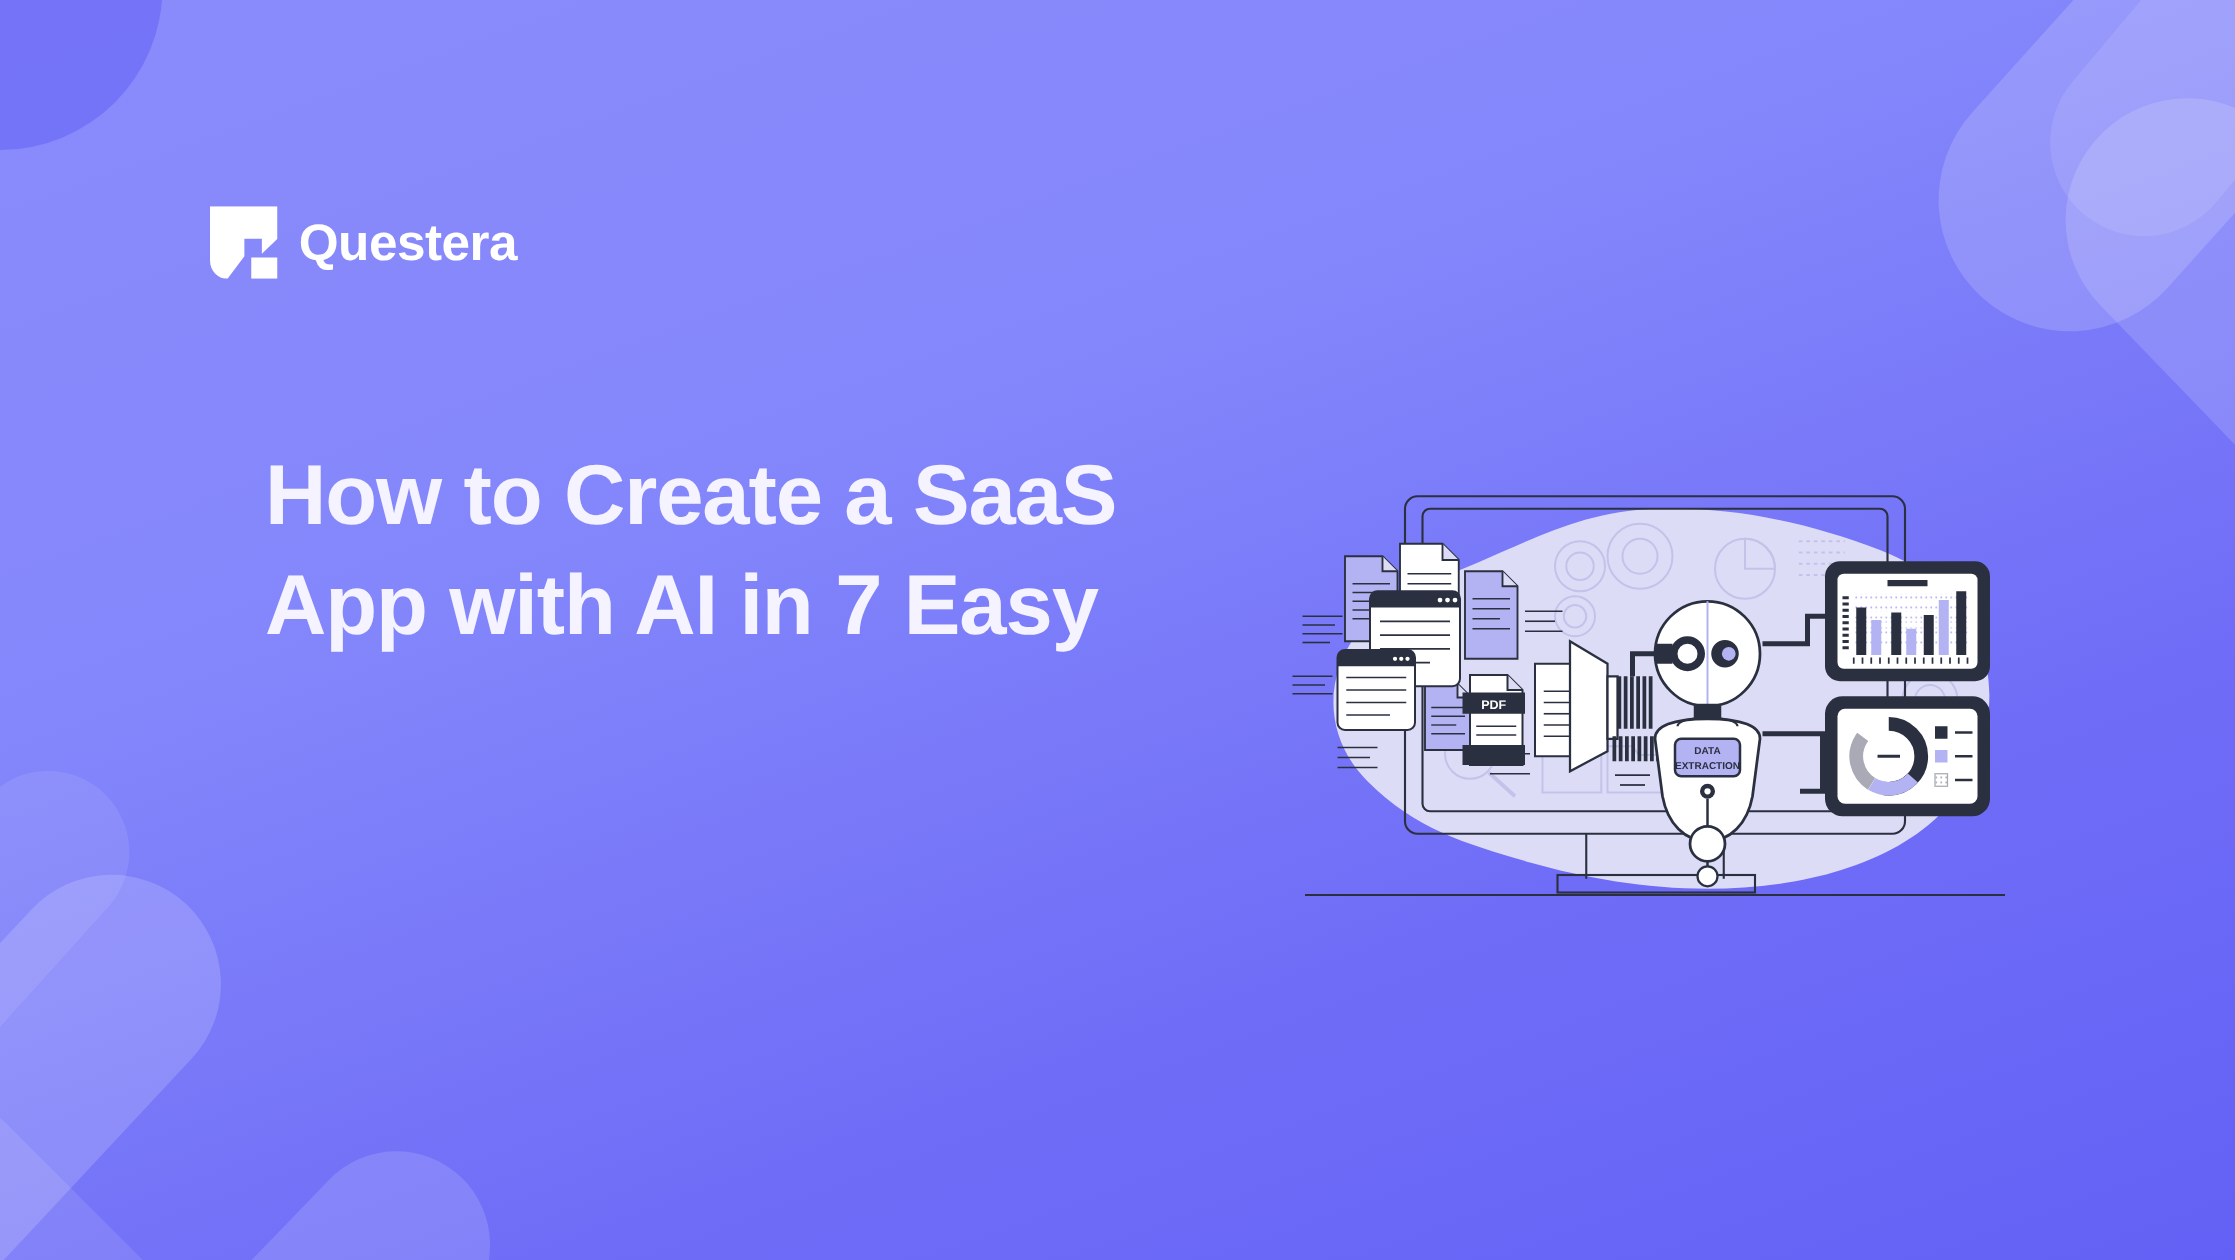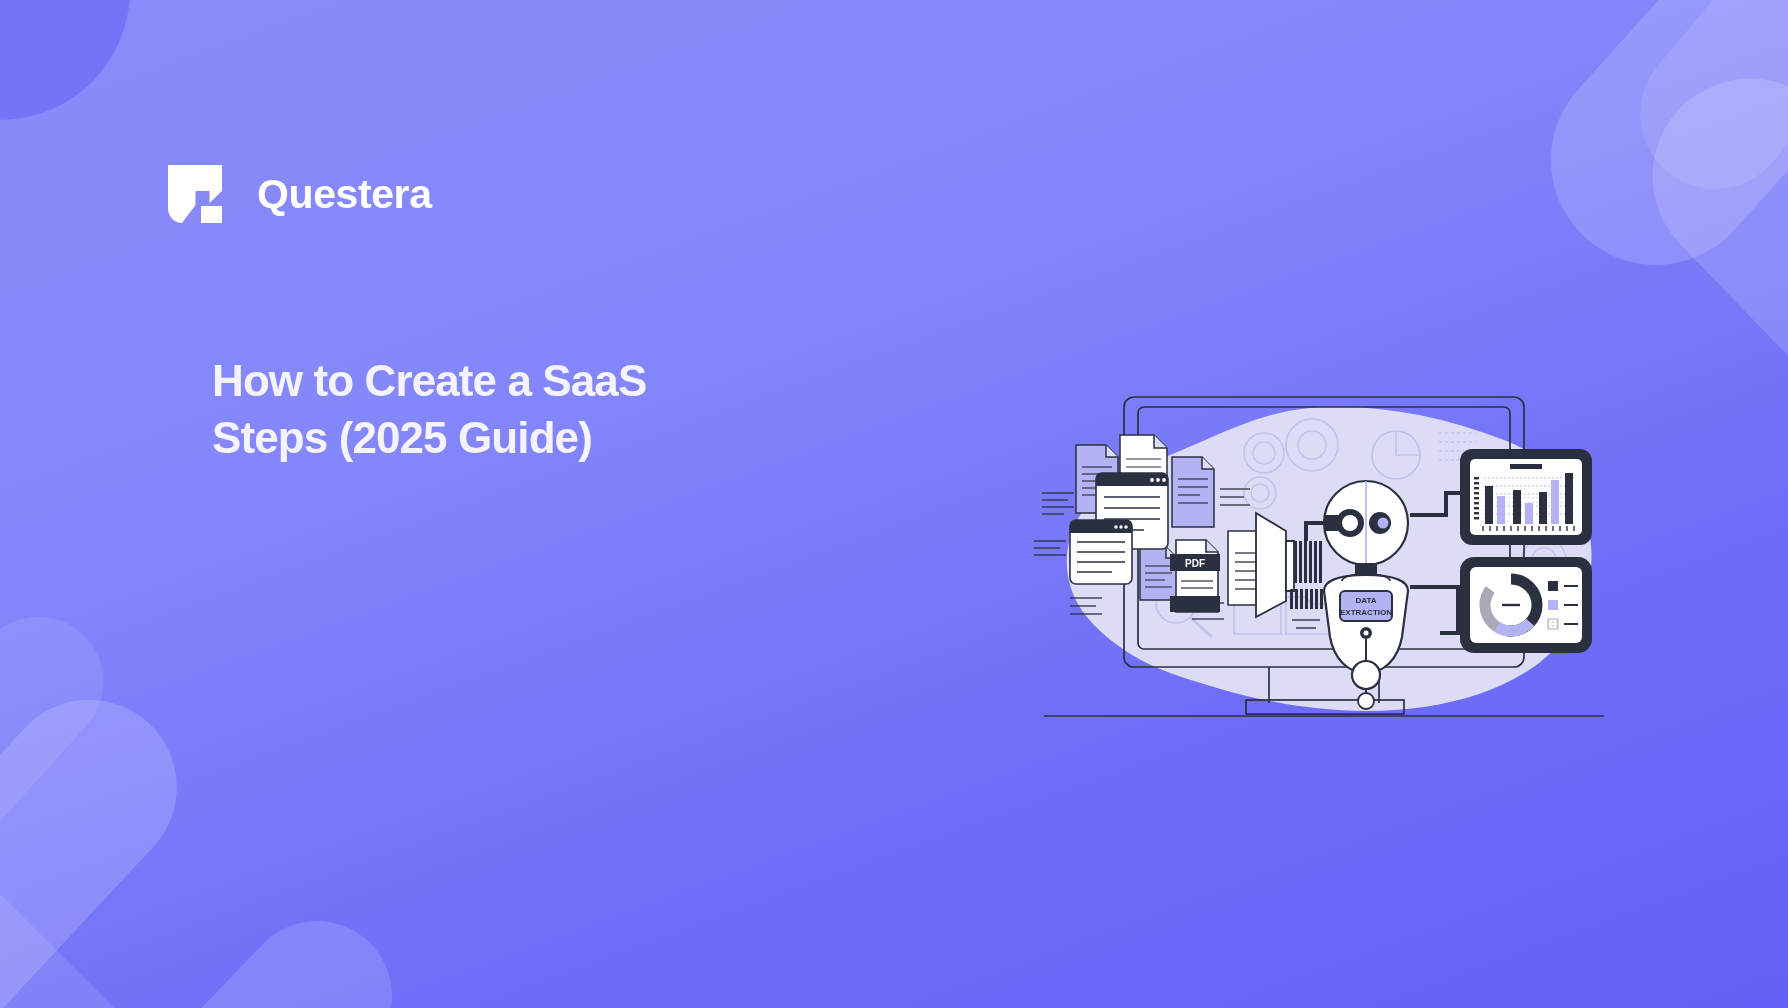--- a/index.html
+++ b/index.html
@@ -58,35 +58,35 @@
   }
   .sh-bl4 {
     width:130px; height:260px; left:-70px; top:600px;
     transform:rotate(42deg);
     background:rgba(255,255,255,.09);
   }
 
   
   .logo {
     position:absolute; left:168px; top:165px;
-    display:flex; align-items:center; gap:35px;
+    display:flex; align-items:center; gap:17px;
     z-index:6;
   }
   .logo-mark { width:54px; height:58px; display:block; }
   .logo-word {
     color:#ffffff; font-size:41px; font-weight:700;
     letter-spacing:-.4px; line-height:1;
   }
 
   
   .headline {
     position:absolute; left:212px; top:352px;
     width:720px; z-index:6;
     color:#f4f3ff;
-    font-size:44px; font-weight:700;
+    font-size:68px; font-weight:700;
     line-height:1.30; letter-spacing:-.9px;
   }
   .headline .ln { display:block; white-space:nowrap; }
 
   
   .illus {
     position:absolute; left:1024px; top:345px;
     width:600px; height:390px; z-index:5;
   }
   .illus svg { width:100%; height:100%; display:block; overflow:visible; }
@@ -110,21 +110,21 @@
     <svg class="logo-mark" viewBox="0 0 54 58" aria-hidden="true">
       <path d="M0 0 H54 V26 L41.5 38 V26 H27.5 V40 L27.5 40 L14 58 C6.2 58 0 51.4 0 43.3 Z" fill="#ffffff"></path>
       <rect x="33" y="41" width="21" height="17" fill="#ffffff"></rect>
     </svg>
   </span>
   <span class="logo-word">Questera</span>
 </div>
 
 <h1 class="headline">
   <span class="ln">How to Create a SaaS</span>
-  <span class="ln">Steps (2025 Guide)</span>
+  <span class="ln">App with AI in 7 Easy</span>
 </h1>
 
 <div class="illus">
 <svg viewBox="0 0 600 390" xmlns="http://www.w3.org/2000/svg">
   <defs>
     <pattern id="dots" width="4" height="4" patternUnits="userSpaceOnUse">
       <circle cx="1" cy="1" r="0.8" fill="#b3b2f2"></circle>
     </pattern>
     <pattern id="dotsGrey" width="4" height="4" patternUnits="userSpaceOnUse">
       <circle cx="1" cy="1" r="0.8" fill="#a9aab5"></circle>

